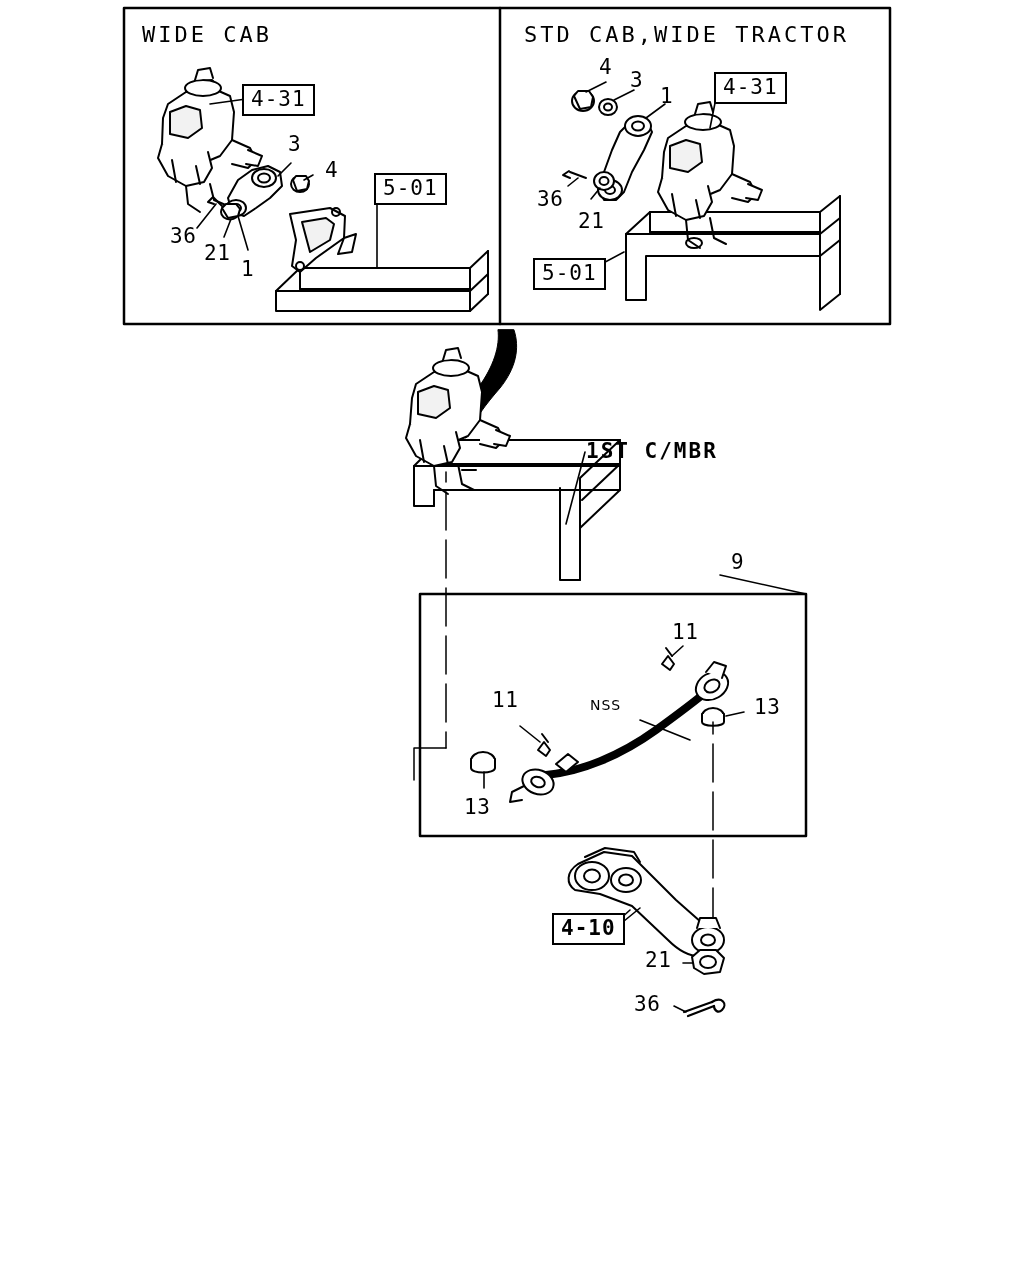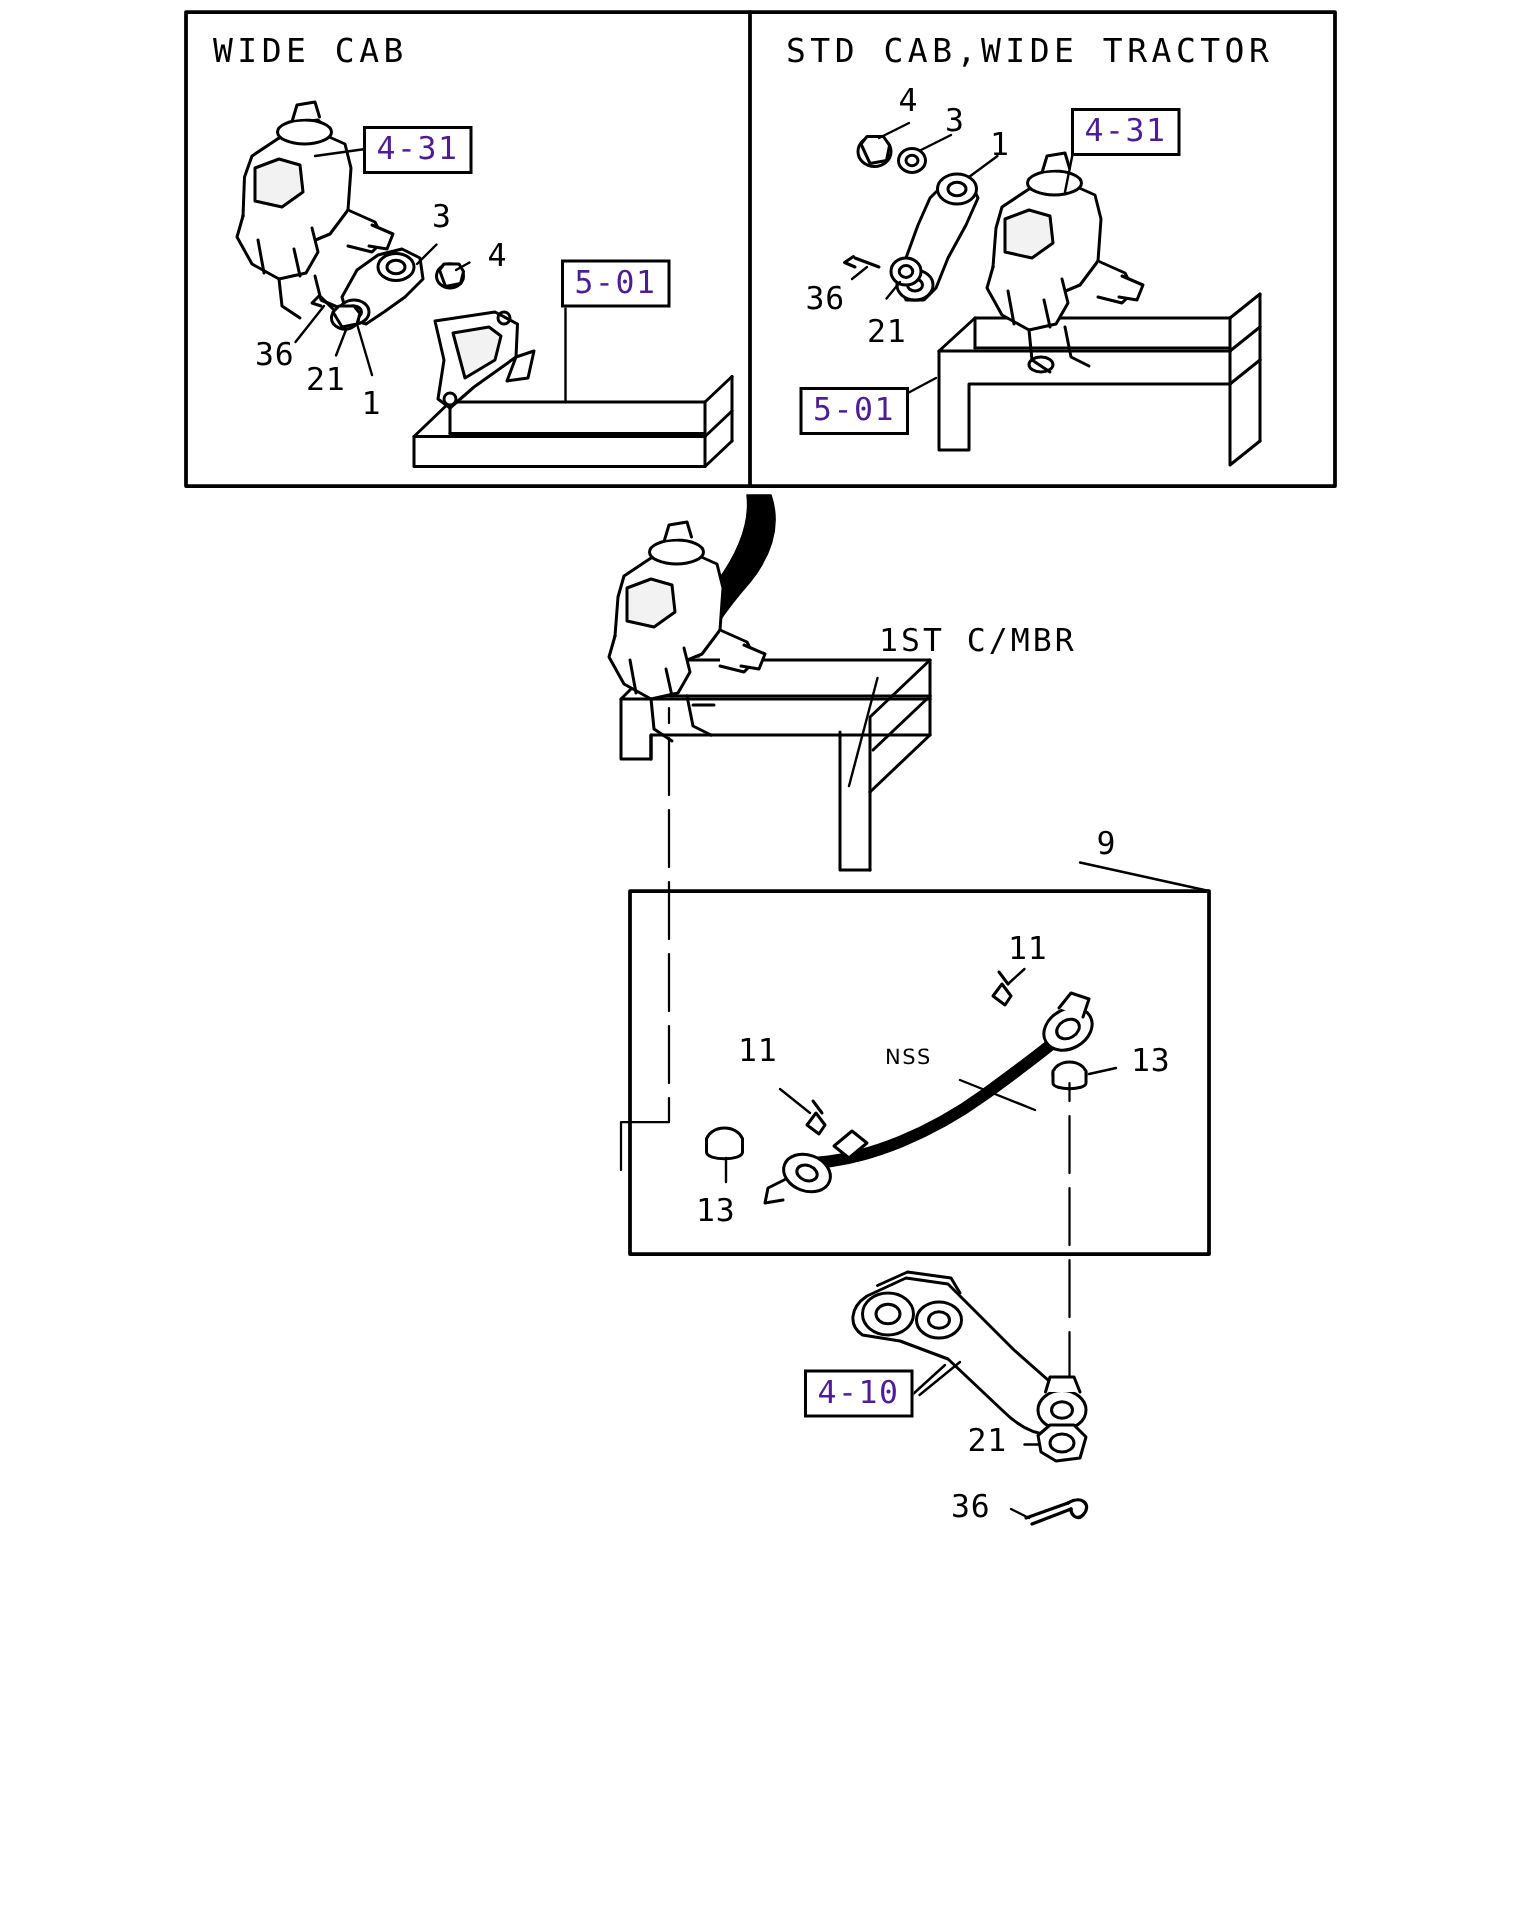--- a/index.html
+++ b/index.html
@@ -41,21 +41,21 @@
     font-size: 21px;
     letter-spacing: 2px;
   }
   .boxed {
     position: absolute;
     border: 2px solid #000000;
     background: #ffffff;
     font-family: "DejaVu Sans Mono", monospace;
     font-size: 21px;
     letter-spacing: 1px;
-    color: #4c1d95;
+    color: #000000;
     padding: 3px 7px 4px 7px;
     line-height: 1;
     white-space: nowrap;
   }
   .nss {
     position: absolute;
     font-family: "DejaVu Sans", sans-serif;
     font-size: 14px;
     letter-spacing: 1px;
     color: #000000;
@@ -302,35 +302,35 @@
     </g>
   </svg>
 
   <div class="lbl lbl-title" style="left:142px; top:24px;">WIDE CAB</div>
   <div class="lbl lbl-title" style="left:524px; top:24px;">STD CAB,WIDE TRACTOR</div>
 
   <div class="boxed" style="left:242px; top:84px;">4-31</div>
   <div class="boxed" style="left:374px; top:173px;">5-01</div>
   <div class="boxed" style="left:714px; top:72px;">4-31</div>
   <div class="boxed" style="left:533px; top:258px;">5-01</div>
-  <div class="boxed" style="left:536px; top:913px;">4-10</div>
+  <div class="boxed" style="left:552px; top:913px;font-weight:bold;">4-10</div>
 
   <div class="lbl lbl-num" style="left:288px; top:134px;">3</div>
   <div class="lbl lbl-num" style="left:325px; top:160px;">4</div>
   <div class="lbl lbl-num" style="left:170px; top:226px;">36</div>
   <div class="lbl lbl-num" style="left:204px; top:243px;">21</div>
   <div class="lbl lbl-num" style="left:241px; top:259px;">1</div>
 
   <div class="lbl lbl-num" style="left:599px; top:57px;">4</div>
   <div class="lbl lbl-num" style="left:630px; top:70px;">3</div>
   <div class="lbl lbl-num" style="left:660px; top:86px;">1</div>
   <div class="lbl lbl-num" style="left:537px; top:189px;">36</div>
   <div class="lbl lbl-num" style="left:578px; top:211px;">21</div>
 
-  <div class="lbl lbl-text" style="left:586px; top:417px;">1ST C/MBR</div>
+  <div class="lbl lbl-text" style="left:586px; top:441px;font-weight:bold;">1ST C/MBR</div>
   <div class="lbl lbl-num" style="left:731px; top:552px;">9</div>
   <div class="lbl lbl-num" style="left:672px; top:622px;">11</div>
   <div class="lbl lbl-num" style="left:492px; top:690px;">11</div>
   <div class="nss" style="left:590px; top:697px;">NSS</div>
   <div class="lbl lbl-num" style="left:754px; top:697px;">13</div>
   <div class="lbl lbl-num" style="left:464px; top:797px;">13</div>
   <div class="lbl lbl-num" style="left:645px; top:950px;">21</div>
   <div class="lbl lbl-num" style="left:634px; top:994px;">36</div>
 
 </div>

